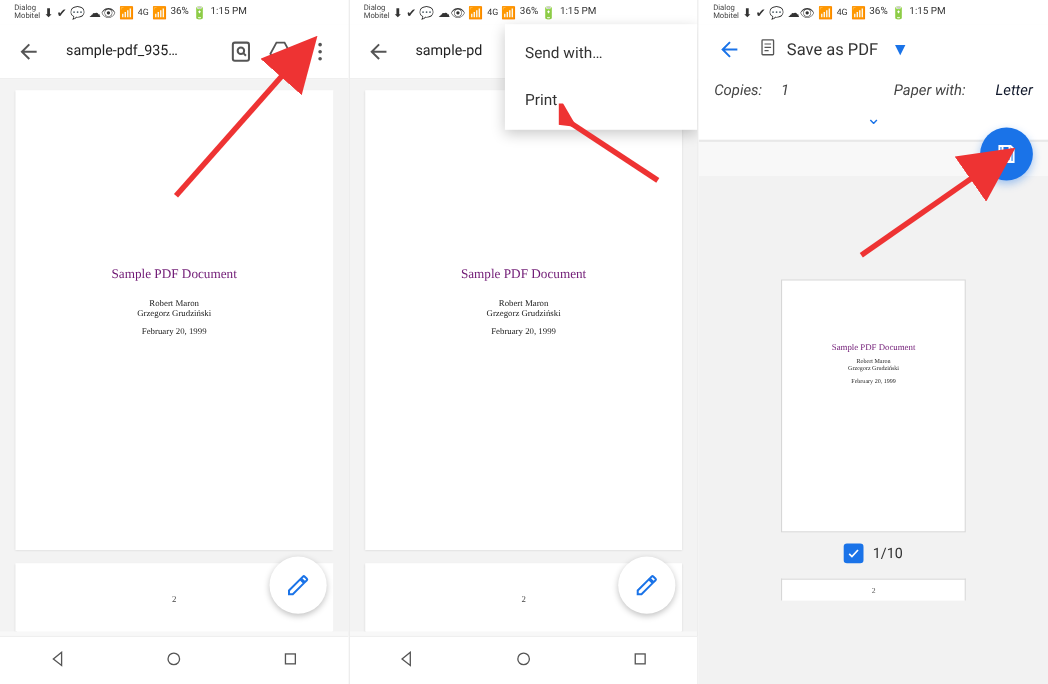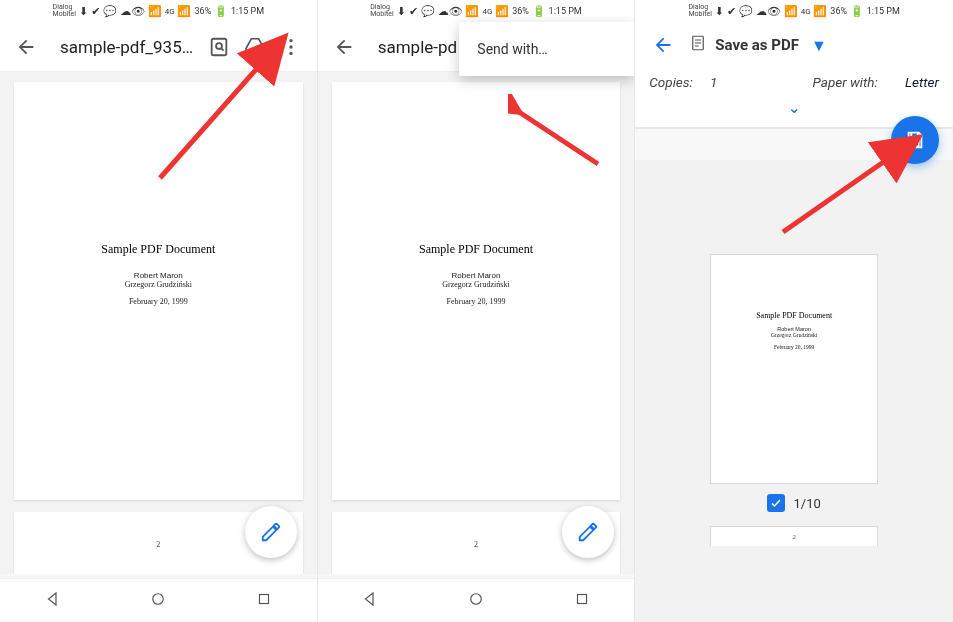--- a/index.html
+++ b/index.html
@@ -21,42 +21,42 @@
     overflow: hidden;
   }
   .panel:last-child { border-right: none; }
 
   
   .statusbar {
     height: 22px;
     background: #fff;
     display: flex;
     align-items: center;
-    justify-content: center;
-    padding: 0 0;
+    justify-content: flex-start;
+    padding: 0 13px;
     font-size: 9px;
     color: #333;
   }
   .status-left { display: flex; align-items: center; gap: 3px; }
   .status-right { display: flex; align-items: center; gap: 3px; }
   .carrier { font-size: 7px; line-height: 7px; color:#444; }
   .glyph { font-size: 11px; line-height: 11px; }
 
   
   .appbar {
     height: 50px;
     background: #fff;
     display: flex;
     align-items: center;
     padding: 0 8px;
     border-bottom: 1px solid #eee;
   }
   .appbar .title {
     flex: 1;
-    font-size: 17px;
+    font-size: 13px;
     color: #222;
     white-space: nowrap;
     overflow: hidden;
     text-overflow: ellipsis;
     margin-left: 16px;
   }
   .iconbtn {
     width: 36px; height: 36px;
     display: flex; align-items: center; justify-content: center;
     color: #555;
@@ -75,22 +75,22 @@
     background: #fff;
     width: 100%;
     height: 418px;
     box-shadow: 0 1px 2px rgba(0,0,0,0.12);
     margin-bottom: 12px;
     position: relative;
     padding-top: 160px;
     text-align: center;
   }
   .page.small { height: 70px; padding-top: 28px; }
-  .doc-title { font-family: "Times New Roman", serif; font-size: 12px; color:#000000; }
-  .doc-author { font-family: Liberation Sans, sans-serif; font-size: 8px; color:#222; margin-top: 14px; }
+  .doc-title { font-family: "Times New Roman", serif; font-size: 12px; color:#701a75; }
+  .doc-author { font-family: Liberation Serif, serif; font-size: 8px; color:#222; margin-top: 14px; }
   .doc-author2 { font-family: Liberation Serif, serif; font-size: 8px; color:#222; }
   .doc-date { font-family: "Times New Roman", serif; font-size: 8px; color:#222; margin-top: 8px; text-align: center; }
   .page-num { font-family: "Times New Roman", serif; font-size: 8px; color:#444; }
 
   
   .fab {
     position: absolute;
     right: 20px; bottom: 64px;
     width: 52px; height: 52px;
     border-radius: 50%;
@@ -130,21 +130,20 @@
   
   .printtop {
     background:#fff;
     border-bottom: 2px solid #e8e8e8;
   }
   .printhdr {
     height: 46px;
     display:flex; align-items:center;
     padding: 0 10px;
     gap: 8px;
-    font-weight: bold;
   }
   .printhdr .back { color:#1a73e8; }
   .printhdr .label { font-size: 15px; color:#333; }
   .printhdr .caret { color:#1a73e8; margin-left:4px; }
   .printrow {
     display:flex; align-items:center;
     padding: 6px 14px 6px 14px;
     font-size: 13.5px;
     color:#333;
     font-style:italic;
@@ -367,20 +366,21 @@
       <div class="navbtn"><svg viewBox="0 0 24 24">
             <circle cx="12" cy="12" r="7"></circle>
           </svg></div>
       <div class="navbtn"><svg viewBox="0 0 24 24">
             <rect x="6" y="6" width="12" height="12"></rect>
           </svg></div>
     </div>
 
     <div class="menu">
       <div class="menu-item">Send with…</div>
+      <div class="menu-item">Print</div>
     </div>
 
     <svg class="arrow" style="left:190px; top:94px; width:100px; height:80px;" viewBox="0 0 100 80">
       <defs>
           <marker id="ah2" markerWidth="10" markerHeight="10" refX="2" refY="5" orient="auto">
             <path d="M10,0 L0,5 L10,10 Z" fill="#e33"></path>
           </marker>
         </defs>
       <line x1="90" y1="70" x2="8" y2="16" stroke="#e33" stroke-width="5" marker-end="url(#ah2)"></line>
     </svg>

